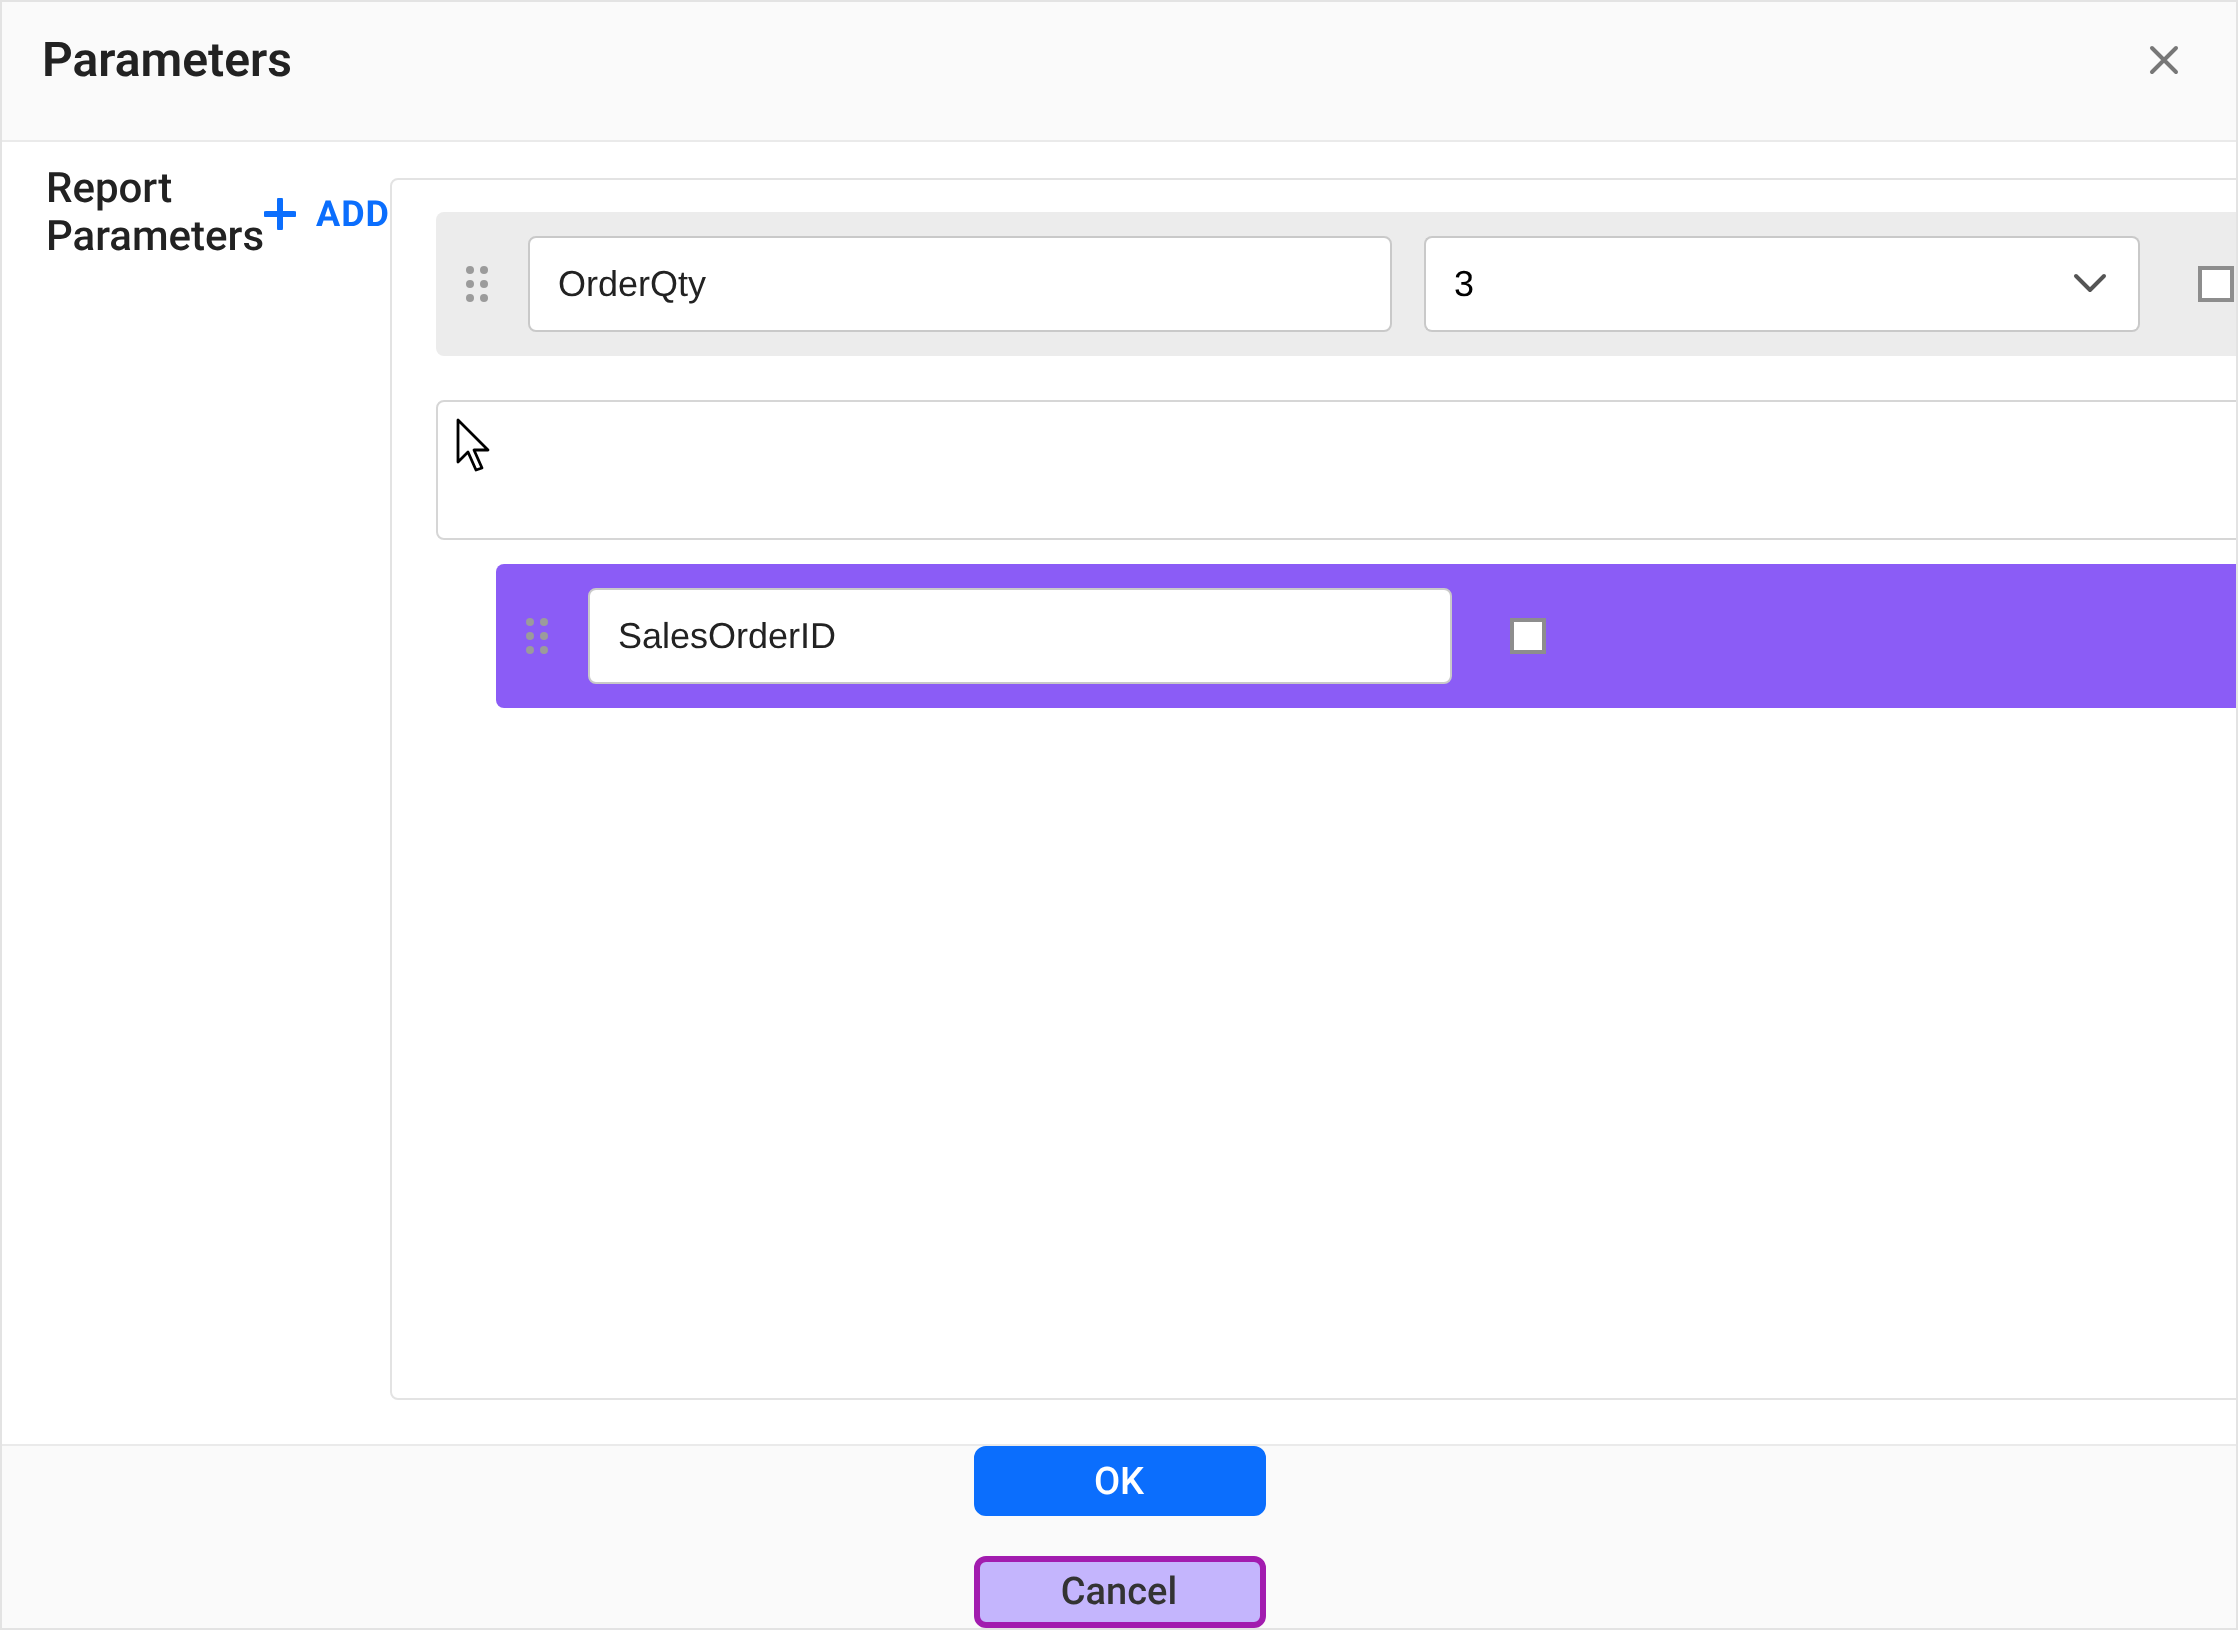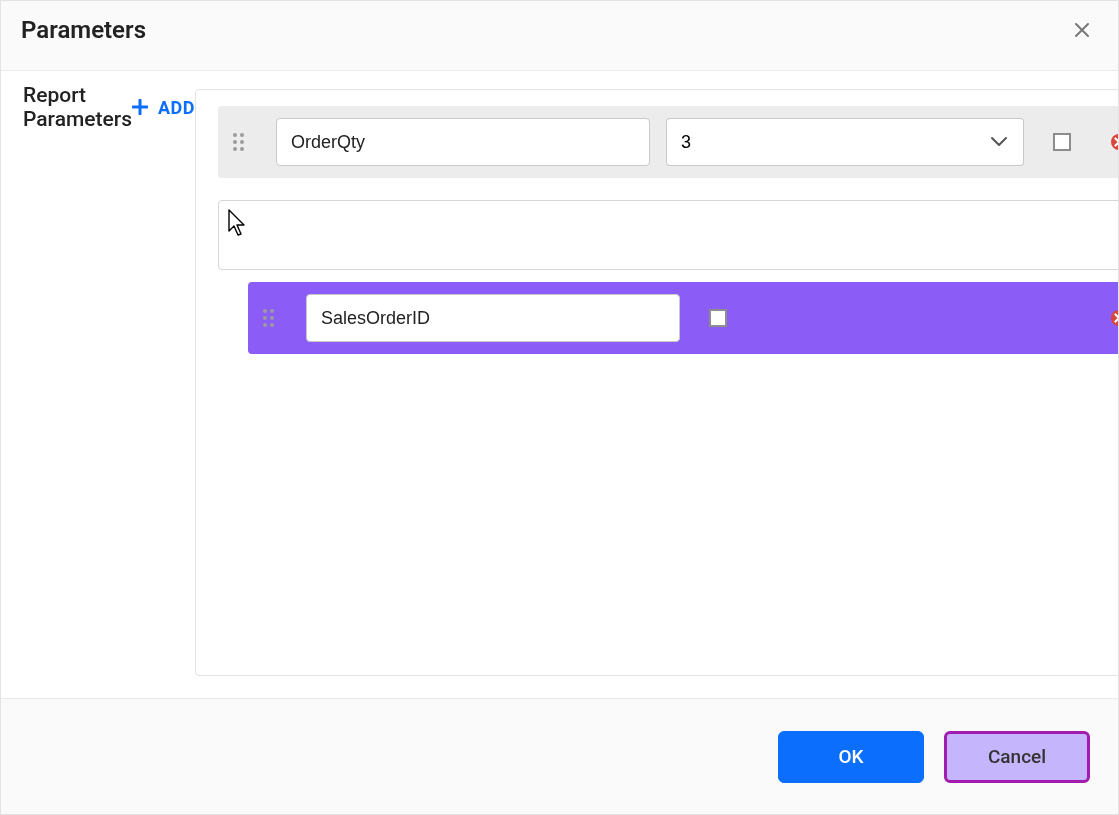--- a/index.html
+++ b/index.html
@@ -115,21 +115,21 @@
   .text-input {
     height: 48px;
     border: 1px solid #c9c9c9;
     border-radius: 4px;
     background: #fff;
     padding: 0 14px;
     font-size: 18px;
     color: #222;
     outline: none;
   }
-  .name-input { width: 374px; margin-left: 12px; }
+  .name-input { width: 432px; }
   .combo-wrap {
     display: flex;
     width: 358px;
     height: 48px;
   }
   .combo-input {
     flex: 1 1 auto;
     border: 1px solid #c9c9c9;
     border-right: none;
     border-radius: 4px 0 0 4px;
@@ -178,28 +178,29 @@
   }
 
   .cursor {
     position: absolute;
     left: 8px; top: 8px;
     width: 22px; height: 28px;
     pointer-events: none;
   }
 
   .dialog-footer {
-    height: 116px;
+    height: 92px;
     border-top: 1px solid #eaeaea;
     background: #fafafa;
     display: flex;
     align-items: center;
     justify-content: flex-end;
     gap: 20px;
     padding: 0 28px;
+    flex-direction: column;
   }
   .btn {
     height: 52px;
     min-width: 146px;
     border-radius: 6px;
     font-size: 19px;
     font-weight: 500;
     cursor: pointer;
     display: inline-flex;
     align-items: center; justify-content: center;

